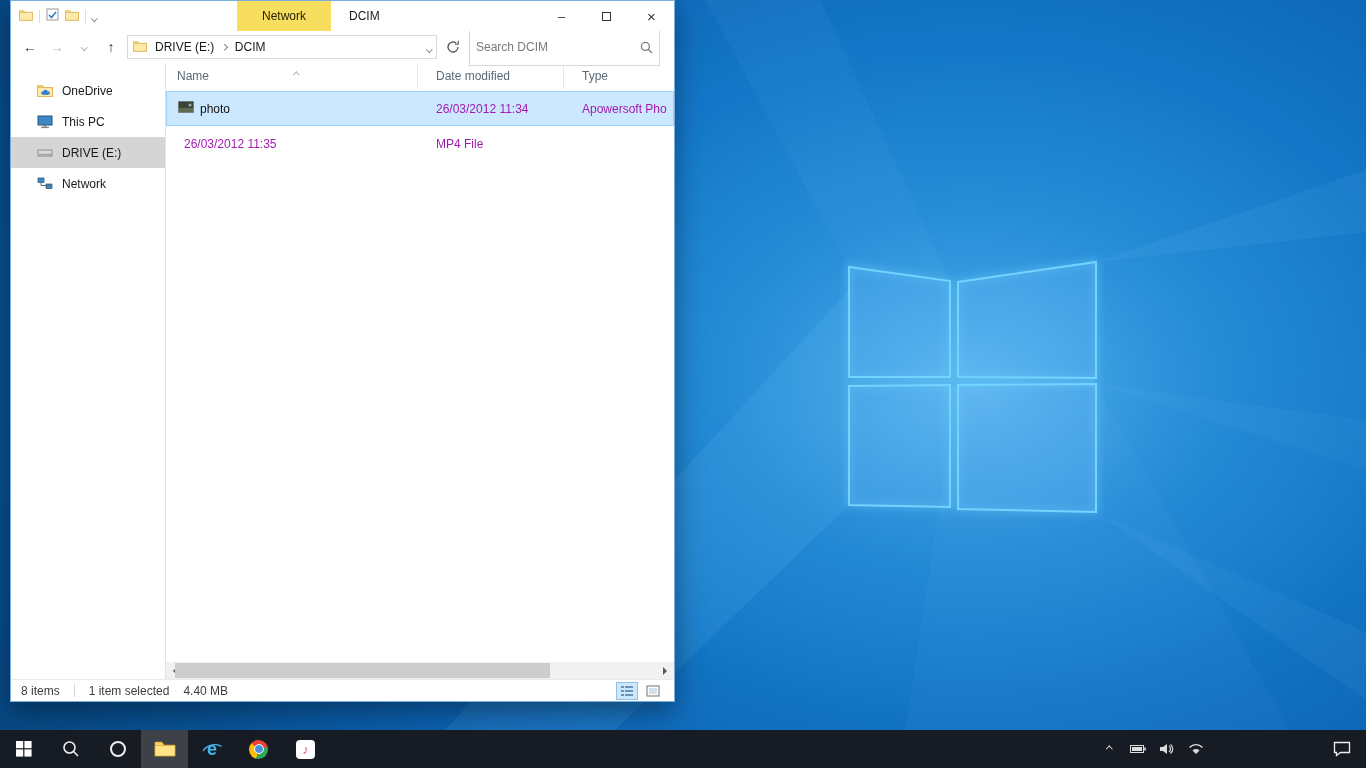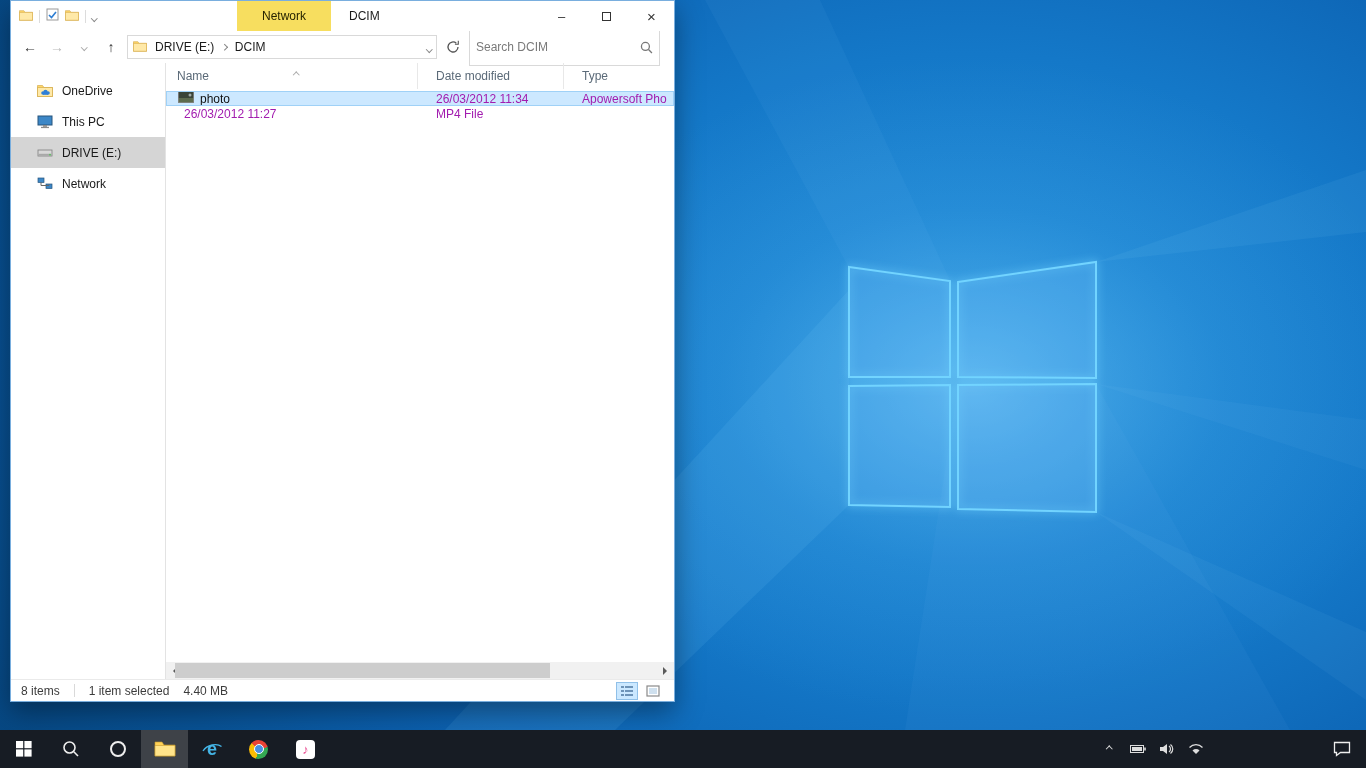--- a/index.html
+++ b/index.html
@@ -49,21 +49,21 @@
 
   .listarea{flex:1;position:relative;display:flex;flex-direction:column;min-width:0;overflow:hidden}
   .colheaders{height:26px;display:grid;grid-template-columns:252px 146px 1fr;color:#5b6a78;position:relative;flex:0 0 auto}
   .hc{display:flex;align-items:center;white-space:nowrap;overflow:hidden}
   .hc.h-name{padding-left:11px;border-right:1px solid #e8e8e8}
   .hc.h-date{padding-left:18px;border-right:1px solid #e8e8e8}
   .hc.h-type{padding-left:18px}
   .sort-caret{position:absolute;top:3px;left:128px}
 
   .rows{flex:1;padding-top:2px}
-  .row{height:15px;display:grid;grid-template-columns:252px 146px 1fr;align-items:center}
+  .row{height:35px;display:grid;grid-template-columns:252px 146px 1fr;align-items:center}
   .row.selected{background:#cce8ff;outline:1px solid #9fd1f7;outline-offset:-1px}
   .c-name{display:flex;align-items:center;gap:6px;padding-left:12px;color:#111;white-space:nowrap;overflow:hidden}
   .c-date,.c-type{padding-left:18px;color:#a21caf;white-space:nowrap;overflow:hidden}
 
   .hscroll{position:absolute;left:0;right:0;bottom:0;height:17px;background:#f1f1f1}
   .sb-arrow{position:absolute;top:0;width:17px;height:17px;display:flex;align-items:center;justify-content:center}
   .sb-arrow.left{left:0}.sb-arrow.right{right:0}
   .tri-l{width:0;height:0;border:4px solid transparent;border-right-color:#5a5a5a;margin-right:3px}
   .tri-r{width:0;height:0;border:4px solid transparent;border-left-color:#5a5a5a;margin-left:3px}
   .sb-thumb{position:absolute;left:9px;top:1px;height:15px;width:375px;background:#cdcdcd}
@@ -284,21 +284,21 @@
                   <rect x="0.4" y="0.4" width="15.2" height="11.2" fill="none" stroke="#888" stroke-width="0.8"></rect>
                 </svg>
             </span>
             <span>photo</span>
           </div>
           <div class="c-date">26/03/2012 11:34</div>
           <div class="c-type">Apowersoft Pho</div>
         </div>
 
         <div class="row">
-          <div class="c-date">26/03/2012 11:27</div>
+          <div class="c-date">26/03/2012 11:35</div>
           <div class="c-type">MP4 File</div>
         </div>
       </div>
 
       <div class="hscroll">
         <div class="sb-arrow left">
             <span class="tri-l"></span>
           </div>
         <div class="sb-thumb"></div>
         <div class="sb-arrow right">

